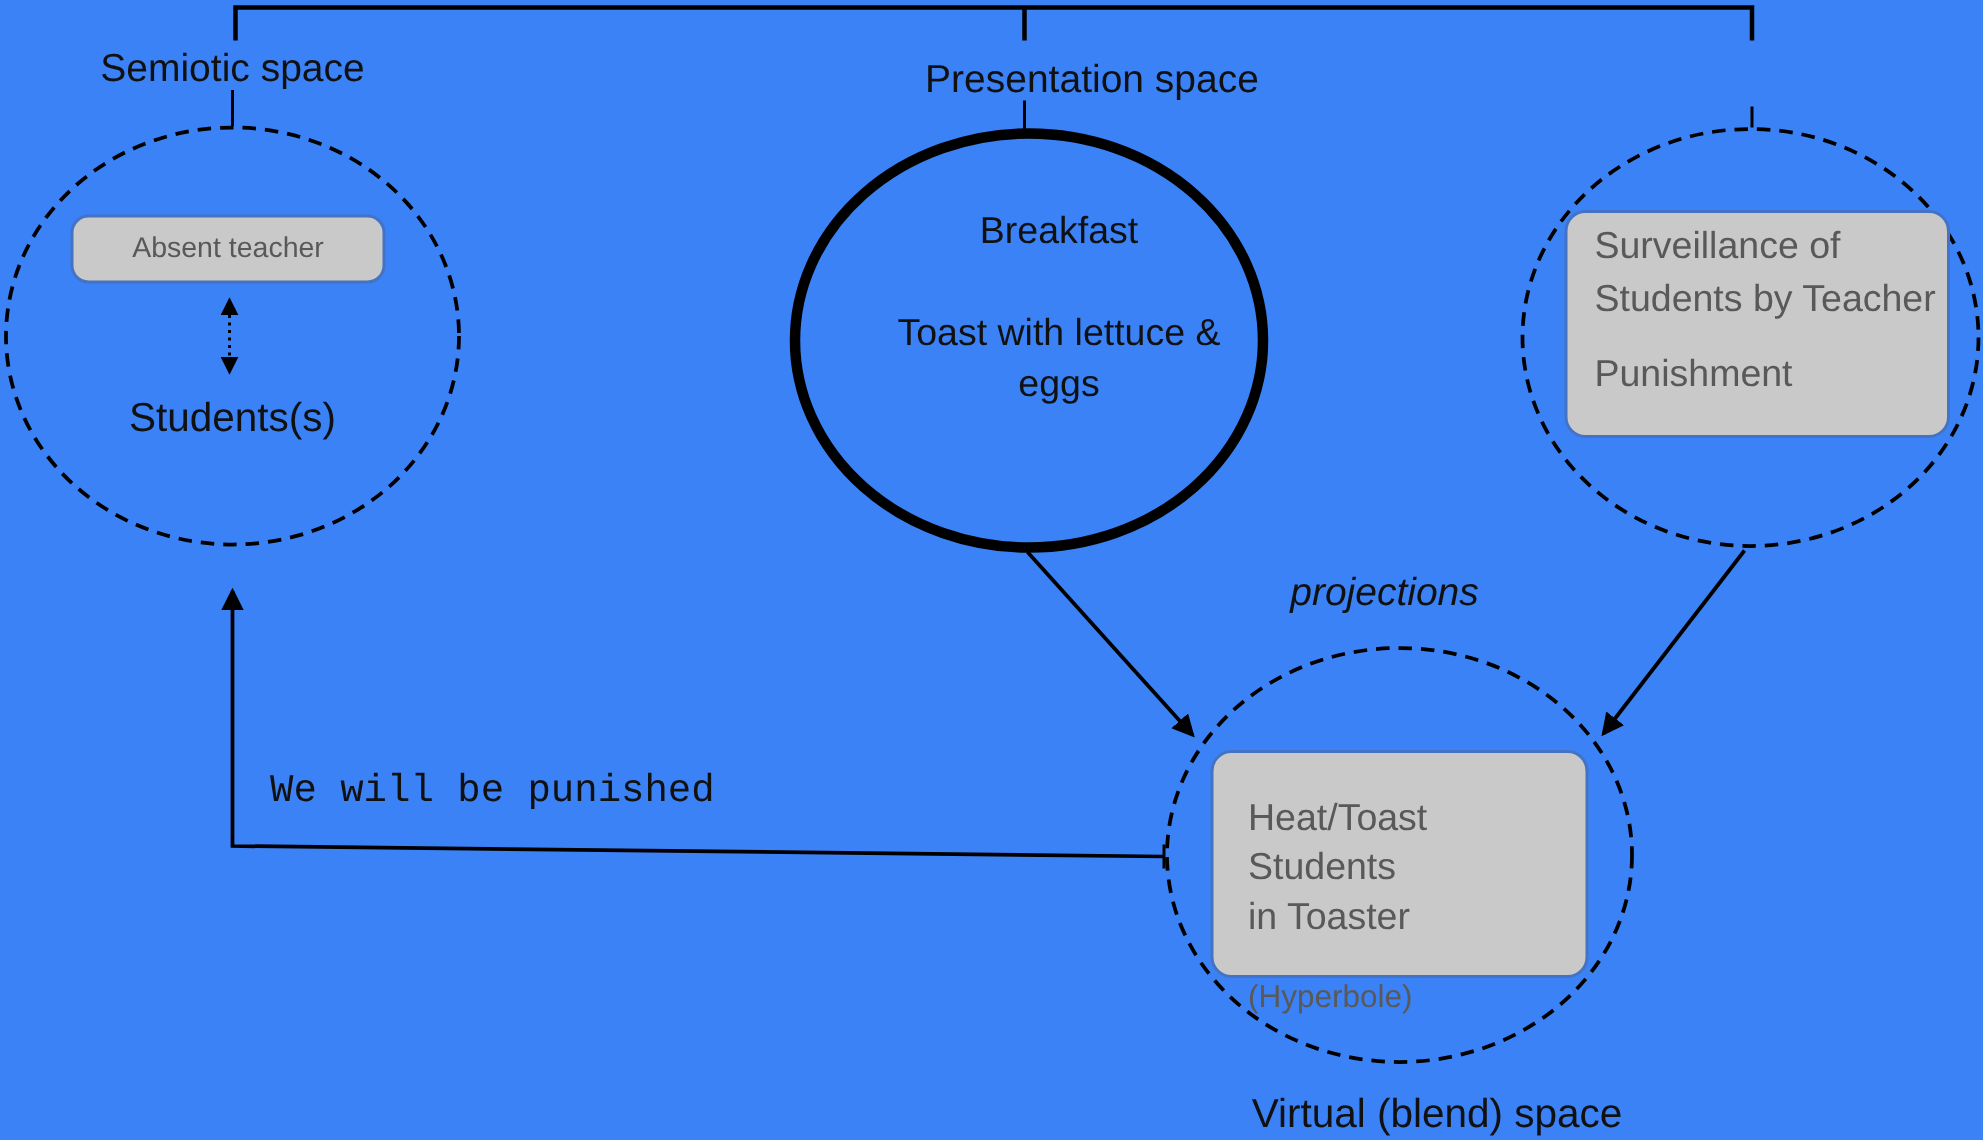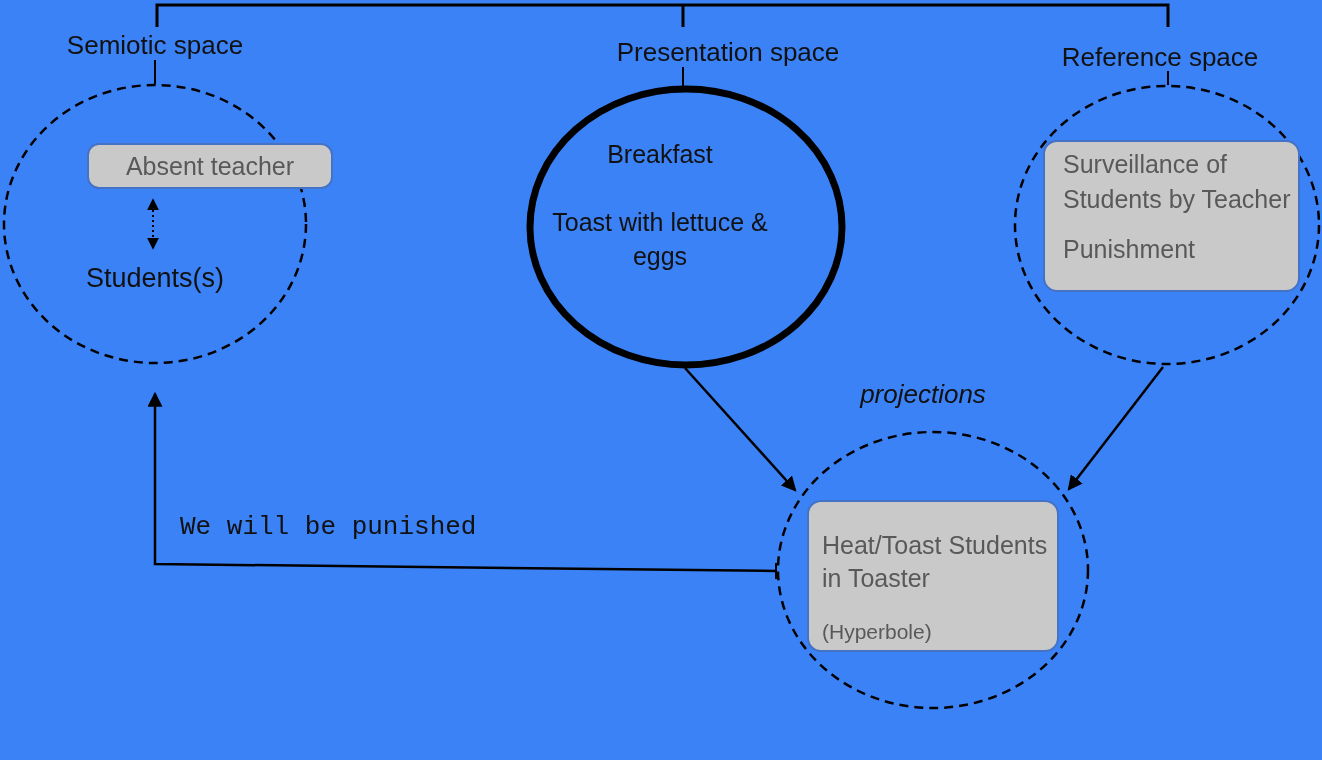--- a/index.html
+++ b/index.html
@@ -32,35 +32,35 @@
   }
   .graybox {
     position: absolute;
     background: #c9c9c9;
     border: 2px solid #4472c4;
     color: #595959;
     box-sizing: border-box;
   }
   .absent-box {
     left: 47px; top: 143px;
-    width: 246px; height: 46px;
+    width: 210px; height: 46px;
     border-radius: 12px;
-    font-size: 25px;
-    display: flex; align-items: center; justify-content: center; margin-left: 40px;
+    font-size: 19px;
+    display: flex; align-items: center; justify-content: center;
   }
   .students-label {
     position: absolute;
     left: 55px; top: 263px; width: 200px;
     text-align: center;
     font-size: 27px;
     color: #111111;
   }
   .presentation-text {
     position: absolute;
-    left: 504px; top: 137px; width: 312px;
+    left: 550px; top: 137px; width: 312px;
     text-align: center;
     font-size: 25px;
     line-height: 34px;
     color: #111111;
   }
   .presentation-text .spacer { height: 34px; }
   .reference-box {
     left: 1043px; top: 140px;
     width: 257px; height: 152px;
     border-radius: 14px;
@@ -69,21 +69,21 @@
     padding: 5px 0 12px 18px;
     text-align: left;
   }
   .reference-box .gap-line { margin-top: 15px; }
   .blend-box {
     left: 807px; top: 500px;
     width: 252px; height: 152px;
     border-radius: 14px;
     font-size: 25px;
     line-height: 33px;
-    padding: 27px 0 0 13px;
+    padding: 27px 0 0 23px;
     text-align: left;
   }
   .blend-box .hyperbole-line {
     font-size: 21px;
     margin-top: 20px;
   }
   .projections-label {
     position: absolute;
     left: 923px; top: 379px;
     transform: translateX(-50%);
@@ -136,21 +136,20 @@
 
     <line x1="685" y1="368" x2="795" y2="490" stroke="#000000" stroke-width="2.5" marker-end="url(#arrowhead)"></line>
     <line x1="1163" y1="367" x2="1069" y2="489" stroke="#000000" stroke-width="2.5" marker-end="url(#arrowhead)"></line>
 
     <path d="M776 571 L155 564 L155 394" fill="none" stroke="#000000" stroke-width="2.5" marker-end="url(#arrowhead)"></path>
     <line x1="776" y1="563" x2="776" y2="579" stroke="#000000" stroke-width="2"></line>
   </svg>
 
   <div class="toplabel" style="left:155px; top:30px;">Semiotic space</div>
   <div class="toplabel" style="left:728px; top:37px;">Presentation space</div>
-  <div class="toplabel" style="left:1160px; top:42px;">Reference space</div>
 
   <div class="graybox absent-box">
     <span>Absent teacher</span>
   </div>
   <div class="students-label">Students(s)</div>
 
   <div class="presentation-text">
     <div>Breakfast</div>
     <div class="spacer"></div>
     <div>Toast with lettuce &amp;</div>
@@ -164,14 +163,15 @@
   </div>
 
   <div class="projections-label">projections</div>
   <div class="punished-label">We will be punished</div>
 
   <div class="graybox blend-box">
     <div>Heat/Toast Students</div>
     <div>in Toaster</div>
     <div class="hyperbole-line">(Hyperbole)</div>
   </div>
+  <div class="blend-caption">Virtual (blend) space</div>
 
 </div>
 
 </body></html>

